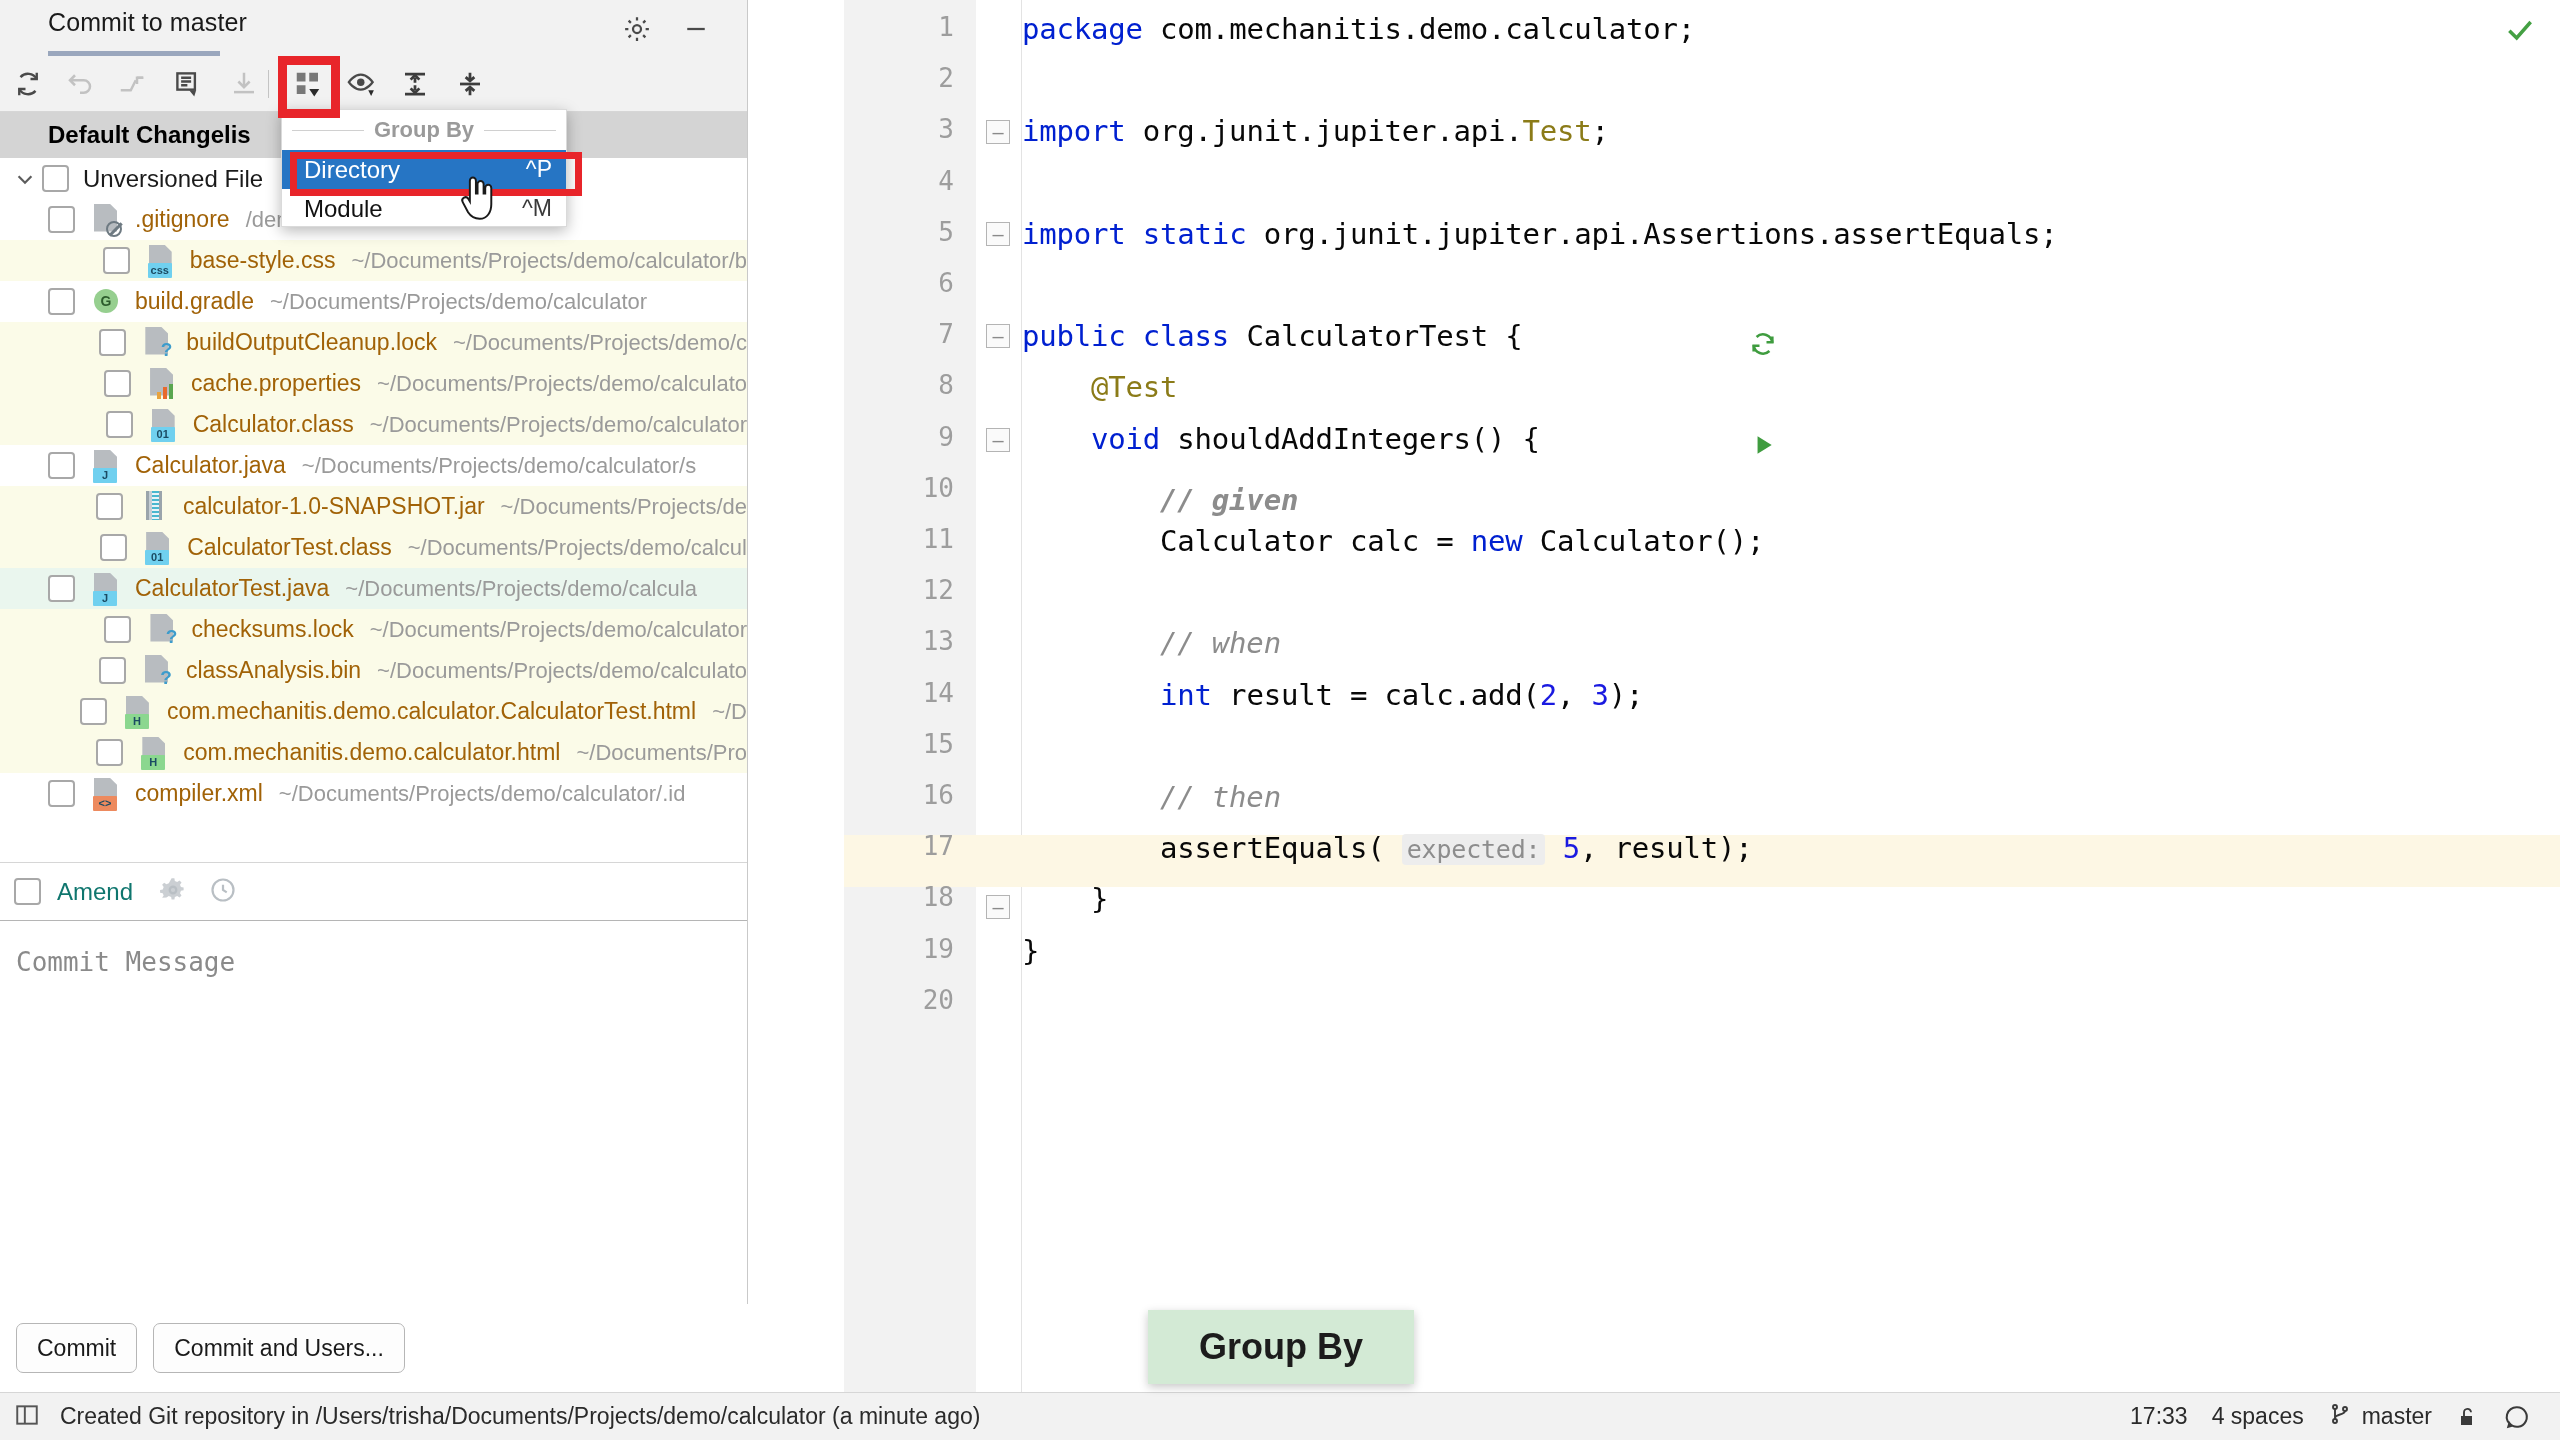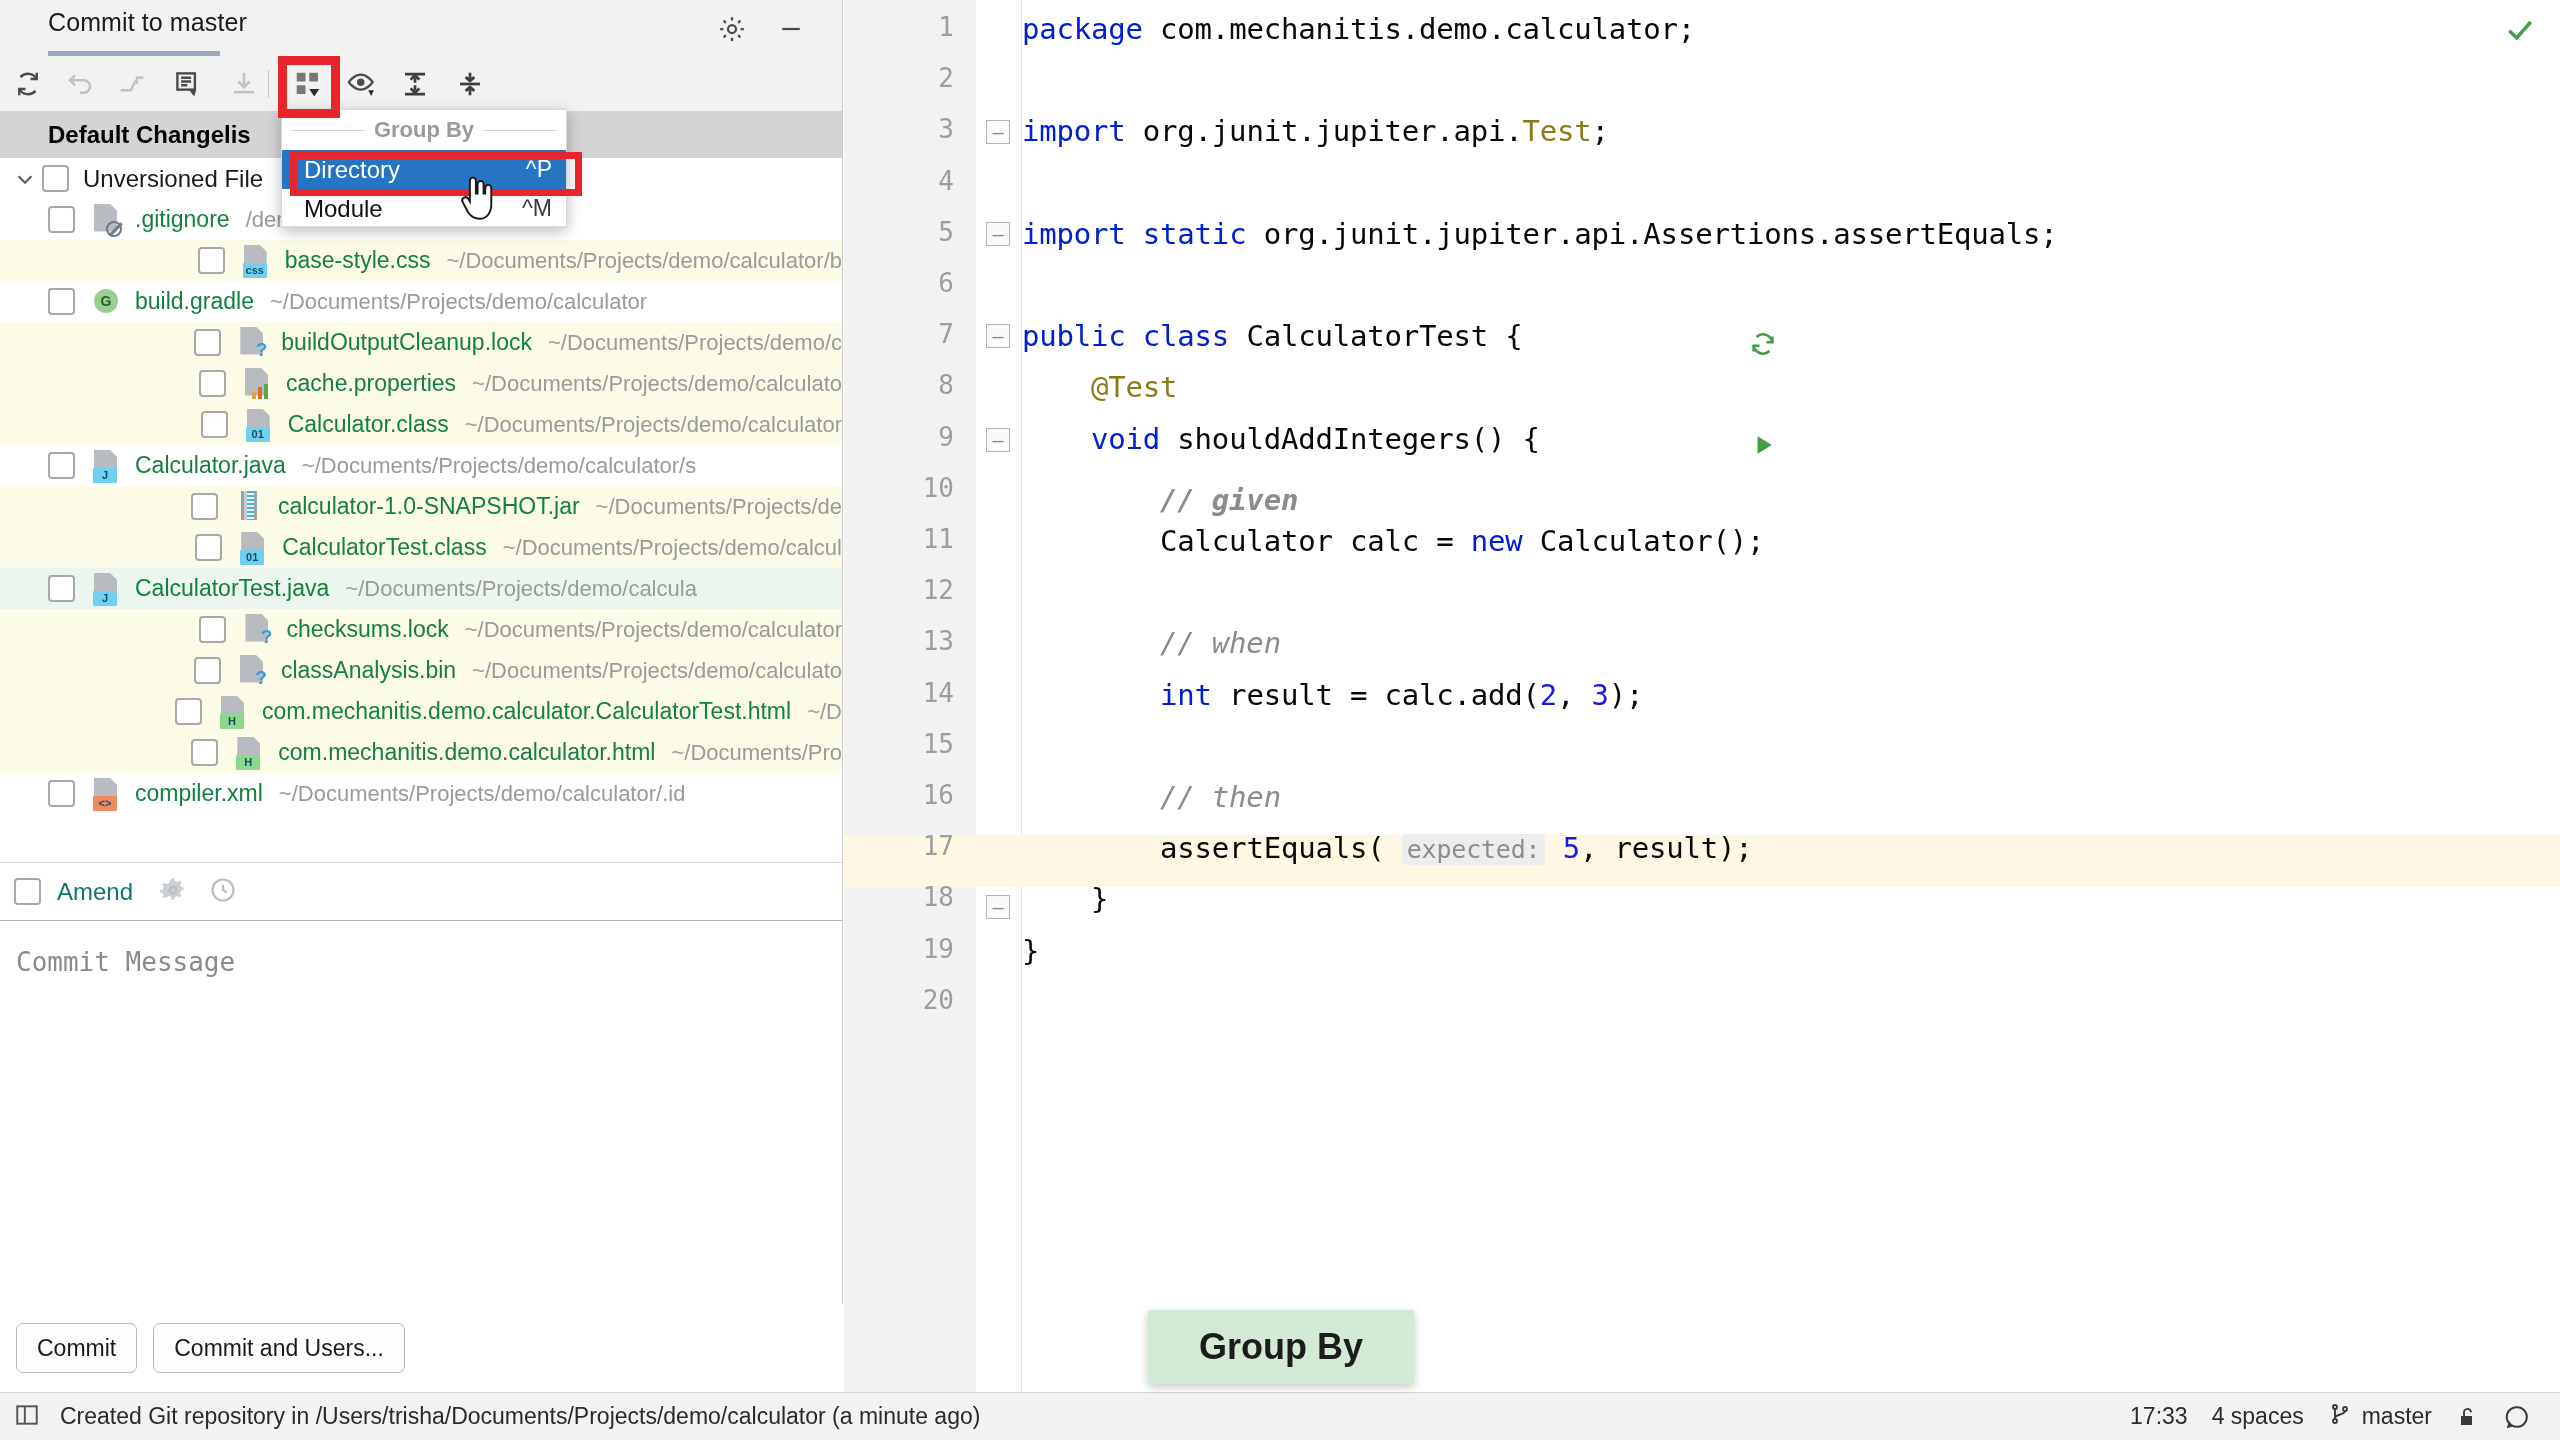--- a/index.html
+++ b/index.html
@@ -8,21 +8,21 @@
     overflow: hidden;
     background: #ffffff;
     font-family: "Liberation Sans", sans-serif;
   }
 
   #app { position: relative; width: 2560px; height: 1440px; }
 
   
   #left-panel {
     position: absolute; left: 0; top: 0;
-    width: 843px; height: 1392px;
+    width: 748px; height: 1392px;
     background: #ffffff;
     border-right: 1px solid #c9c9c9;
   }
 
   
   #tool-header {
     position: relative; height: 56px;
     background: #f2f2f2;
   }
   #tool-tab {
@@ -155,21 +155,21 @@
     width:7px; height:29px;
     background: repeating-linear-gradient(to bottom, #49b7cf 0 2px, #e8f4f7 2px 4px);
   }
   .fi-bars {
     position: absolute; left: 10px; bottom: 2px;
     width: 18px; height: 15px;
     display: flex; align-items: flex-end; gap: 2px;
   }
   .fi-bars i { display:block; width:4px; }
 
-  .fname { font-size: 23px; color: #15803d; margin-left: 14px; }
+  .fname { font-size: 23px; color: #a16207; margin-left: 14px; }
   .fpath { font-size: 22px; color: #9a9a9a; margin-left: 16px; }
   .tnode-label { font-size: 24px; color: #1a1a1a; margin-left: 14px; }
 
   
   #amend-bar {
     position: relative; height: 58px;
     background: #fff;
     border-top: 1px solid #d6d6d6;
     display: flex; align-items: center;
   }

